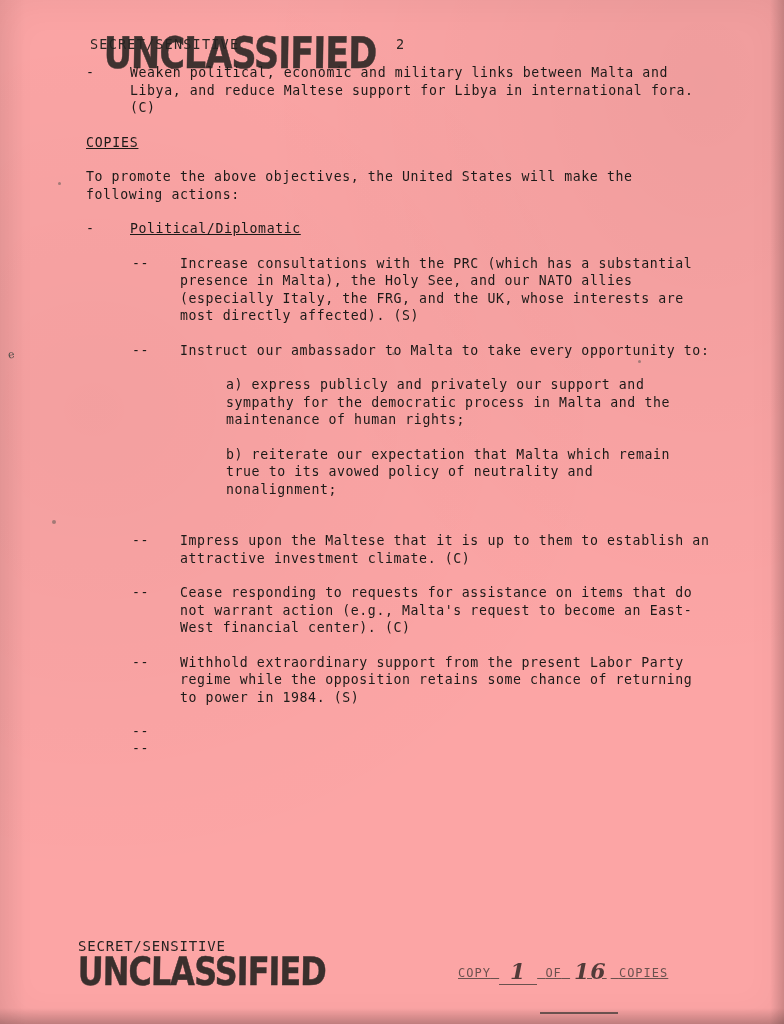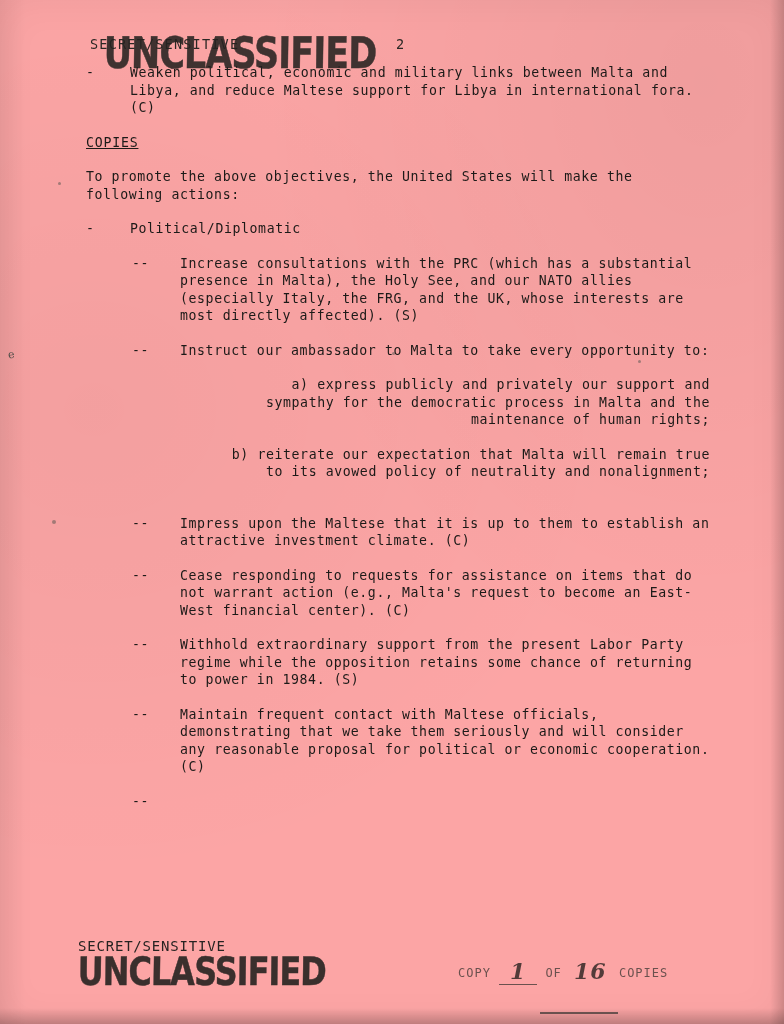--- a/index.html
+++ b/index.html
@@ -121,27 +121,27 @@
     position: relative;
     padding-left: 94px;
   }
   .ddash-item .marker {
     position: absolute;
     left: 46px;
     top: 0;
   }
   .sub-para {
     padding-left: 140px;
-    text-align: right;
   }
   .section-head {
     text-decoration: underline;
     letter-spacing: 0.8px;
   }
   .underline {
+    text-decoration: underline;
   }
   .body-text {
     white-space: pre-wrap;
   }
 
   
   .footer {
     position: absolute;
     left: 78px;
     top: 938px;
@@ -155,20 +155,21 @@
   }
   .copy-line {
     position: absolute;
     left: 380px;
     top: 20px;
     font-family: "DejaVu Sans Mono", monospace;
     font-size: 12px;
     letter-spacing: 1px;
     color: #3a3531;
     opacity: 0.75;
+    text-decoration: underline;
   }
   .hand {
     font-family: "DejaVu Serif", serif;
     font-weight: bold;
     font-style: italic;
     font-size: 22px;
     color: #1a1816;
     padding: 0 4px;
     vertical-align: -2px;
   }
@@ -248,21 +249,21 @@
       <span class="marker">--</span>
       <span class="body-text">Instruct our ambassador to Malta to take every opportunity to:</span>
     </div>
 
     <div class="spacer-m"></div>
 
     <div class="blk sub-para body-text">a) express publicly and privately our support and sympathy for the democratic process in Malta and the maintenance of human rights;</div>
 
     <div class="spacer-m"></div>
 
-    <div class="blk sub-para body-text">b) reiterate our expectation that Malta will remain true to its avowed policy of neutrality and nonalignment;</div>
+    <div class="blk sub-para body-text">b) reiterate our expectation that Malta which remain true to its avowed policy of neutrality and nonalignment;</div>
 
     <div class="spacer-m"></div>
 
 
     <div class="spacer-m"></div>
 
     <div class="blk ddash-item">
       <span class="marker">--</span>
       <span class="body-text">Impress upon the Maltese that it is up to them to establish an attractive investment climate. (C)</span>
     </div>
@@ -278,21 +279,20 @@
 
     <div class="blk ddash-item">
       <span class="marker">--</span>
       <span class="body-text">Withhold extraordinary support from the present Labor Party regime while the opposition retains some chance of returning to power in 1984. (S)</span>
     </div>
 
     <div class="spacer-m"></div>
 
     <div class="blk ddash-item">
       <span class="marker">--</span>
-      <span class="body-text">Maintain frequent contact with Maltese officials, demonstrating that we take them seriously and will consider any reasonable proposal for political or economic cooperation. (C)</span>
     </div>
 
     <div class="spacer-m"></div>
 
     <div class="blk ddash-item">
       <span class="marker">--</span>
     </div>
 
   </div>
 

